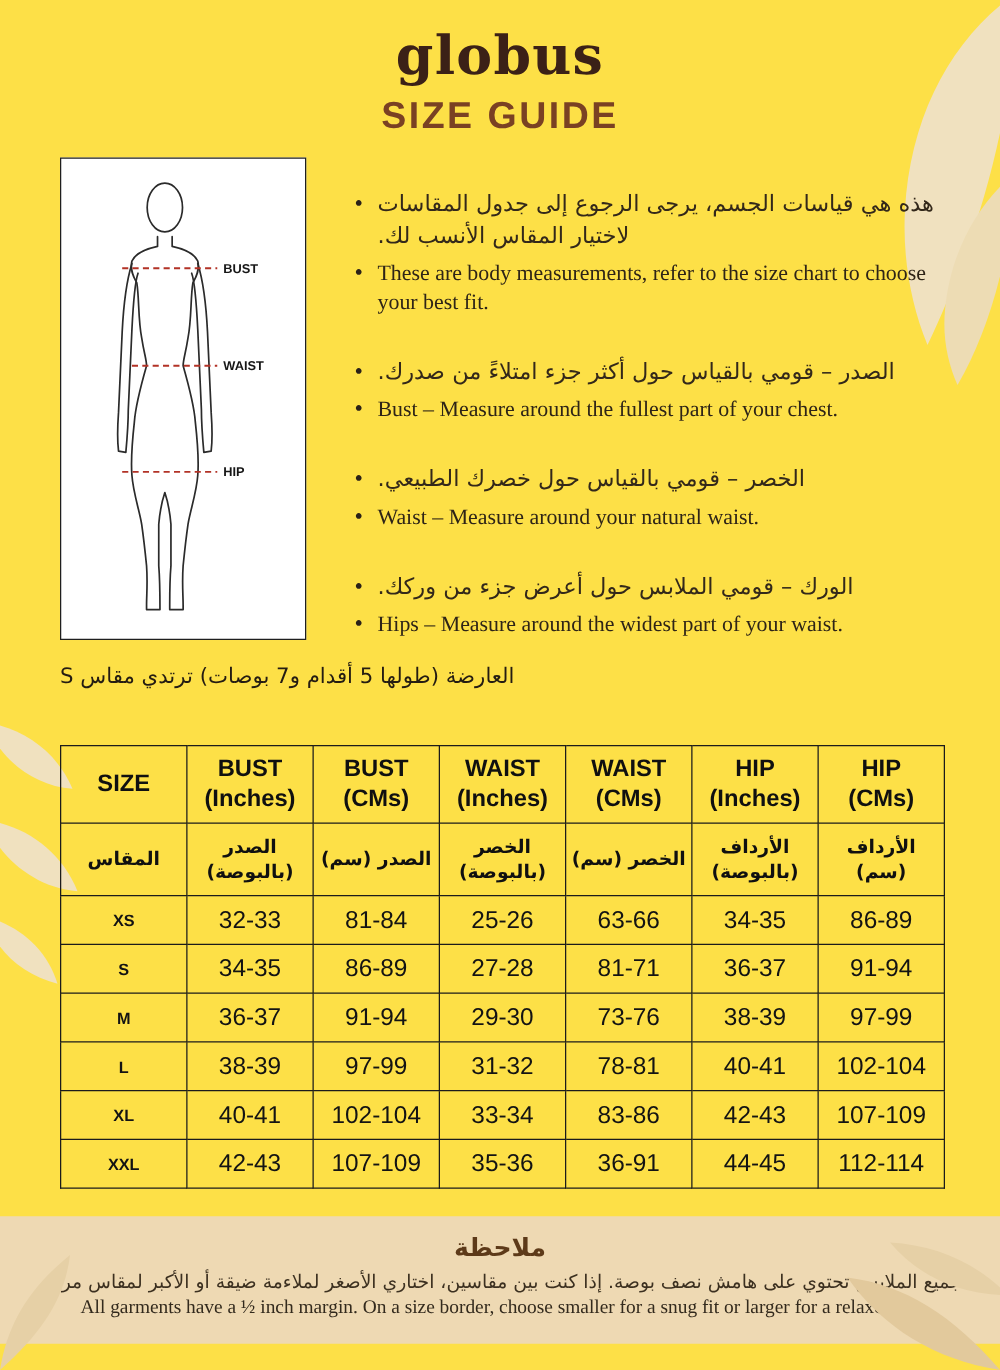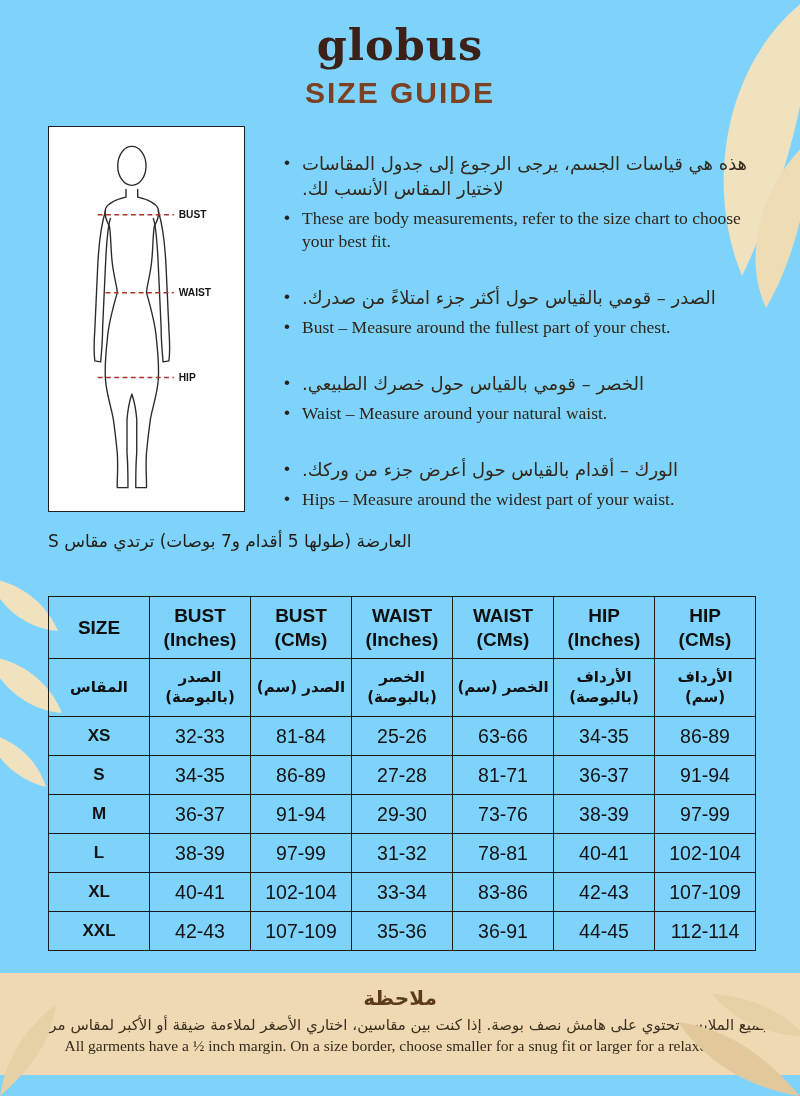--- a/index.html
+++ b/index.html
@@ -1,19 +1,19 @@
 <!DOCTYPE html>
 <html><head>
 <meta charset="utf-8">
 <style>
   * { margin:0; padding:0; box-sizing:border-box; }
   html,body { background:#f6ead6; }
   .page {
     position:relative; width:800px; height:1096px; overflow:hidden;
-    background:#7dd3fc; font-family:"Liberation Sans", sans-serif; color:#332718;
+    background:#fde047; font-family:"Liberation Sans", sans-serif; color:#332718;
   }
   .deco { position:absolute; z-index:1; pointer-events:none; }
   .deco-top { z-index:3; }
 
   .brand {
     position:absolute; top:20px; left:0; right:0; text-align:center; z-index:2;
     font-family:"DejaVu Serif", serif; font-weight:700; font-size:43px;
     color:#3b2117; letter-spacing:1px;
   }
   .title {
@@ -57,21 +57,21 @@
   }
   .size-table th, .size-table td {
     border:1.5px solid #1b1b1b; text-align:center; vertical-align:middle; padding:0;
   }
   .size-table tr.hdr-en th { height:62px; font-size:19px; font-weight:700; color:#101010; line-height:1.25; }
   .size-table tr.hdr-ar th {
     height:58px; font-size:15px; font-weight:700; color:#101010;
     font-family:"DejaVu Sans", sans-serif; padding:4px 2px; line-height:1.3;
   }
   .size-table tbody td { height:39px; font-size:19.5px; color:#131313; }
-  .size-table tbody td.szc { font-weight:700; font-size:17px;border-radius:17px; }
+  .size-table tbody td.szc { font-weight:700; font-size:13px;border-radius:17px; }
 
   .note-band {
     position:absolute; left:0; top:973px; width:800px; height:102px;
     background:#eed9b3; z-index:2; text-align:center; padding:13px 14px 0 14px;
   }
   .note-title-ar { font-size:20px; font-weight:700; color:#5d3a19; font-family:"DejaVu Sans", sans-serif; }
   .note-title-en { margin-top:2px; font-size:18px; font-weight:700; color:#5d3a19; }
   .note-body-ar { margin-top:6px; font-size:15px; color:#3c3020; font-family:"DejaVu Sans", sans-serif; }
   .note-body-en { margin-top:3px; font-size:15.5px; font-family:"Liberation Serif", serif; color:#332a1d; }
 </style>
@@ -148,21 +148,21 @@
           <span class="txt" dir="rtl">الخصر – قومي بالقياس حول خصرك الطبيعي.</span>
         </div>
       <div class="line line-en">
           <span class="dot">•</span>
           <span class="txt">Waist – Measure around your natural waist.</span>
         </div>
     </div>
     <div class="point">
       <div class="line line-ar">
           <span class="dot">•</span>
-          <span class="txt" dir="rtl">الورك – أقدام بالقياس حول أعرض جزء من وركك.</span>
+          <span class="txt" dir="rtl">الورك – قومي الملابس حول أعرض جزء من وركك.</span>
         </div>
       <div class="line line-en">
           <span class="dot">•</span>
           <span class="txt">Hips – Measure around the widest part of your waist.</span>
         </div>
     </div>
   </div>
 
   <div class="model-note">
     <div class="model-note-ar" dir="rtl">العارضة (طولها 5 أقدام و7 بوصات) ترتدي مقاس S</div>

